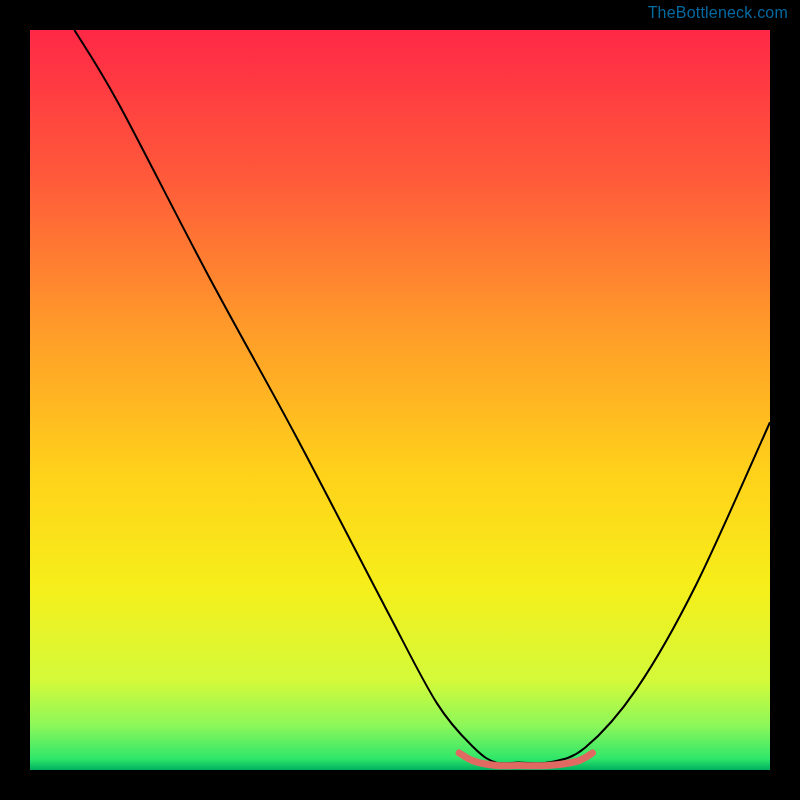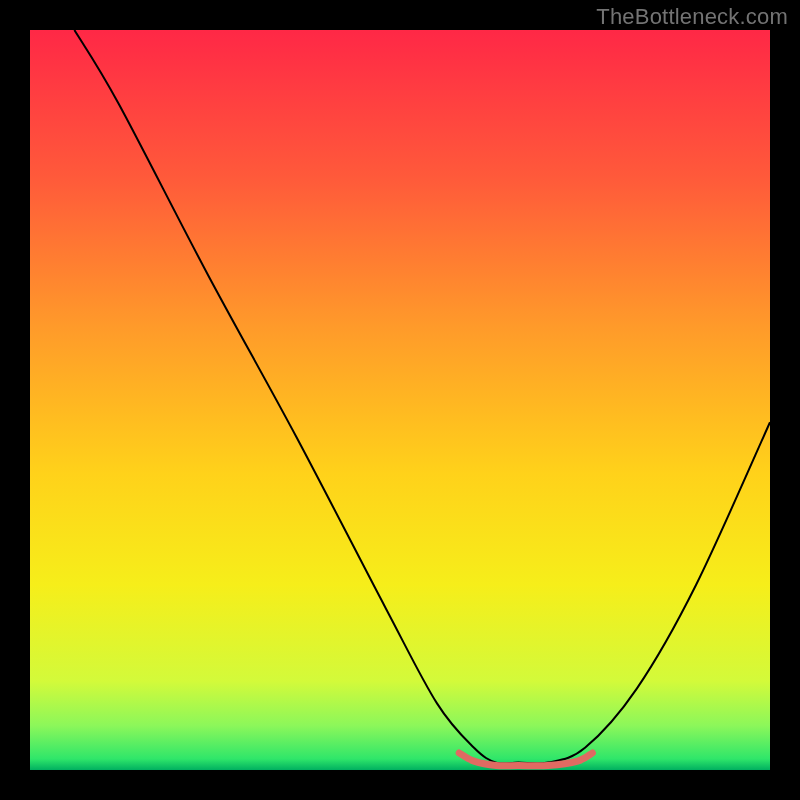--- a/index.html
+++ b/index.html
@@ -7,23 +7,23 @@
   .container {
     position: relative;
     width: 800px;
     height: 800px;
     background: #000;
   }
   .watermark {
     position: absolute;
     top: 4px;
     right: 12px;
-    color: #737373;
+    color: #0369a1;
     font-family: Arial, sans-serif;
-    font-size: 22px;
+    font-size: 16px;
     font-weight: 500;
     letter-spacing: 0.2px;
     z-index: 3;
   }
   .plot-wrap {
     position: absolute;
     left: 30px;
     top: 30px;
     width: 740px;
     height: 740px;

